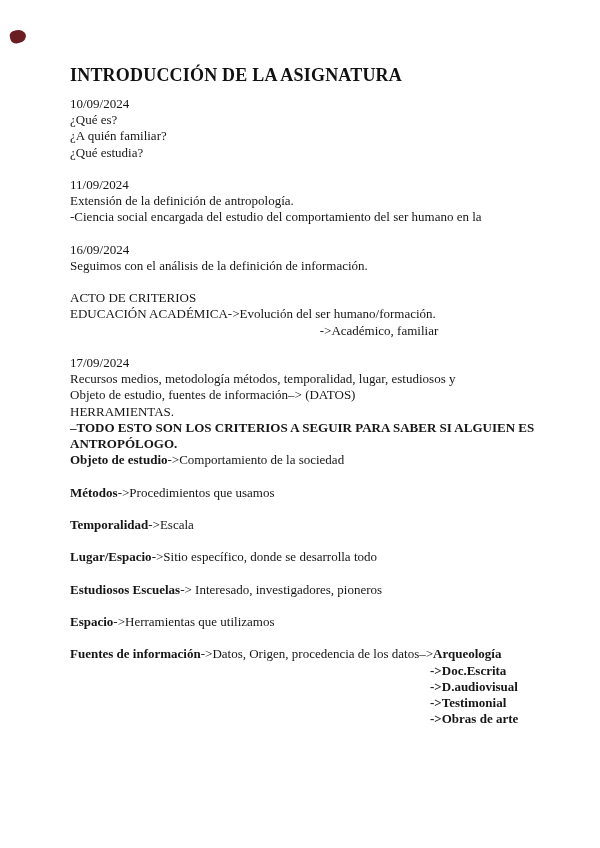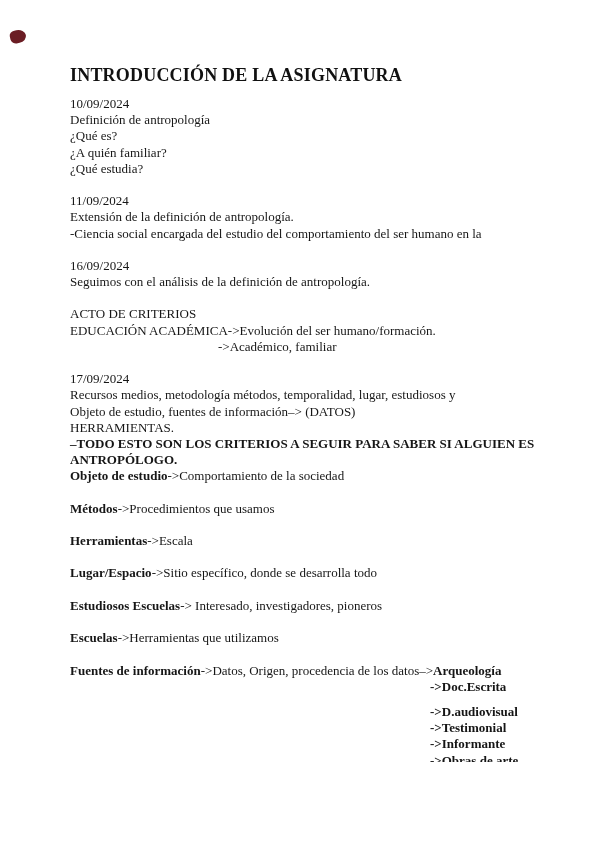--- a/index.html
+++ b/index.html
@@ -58,54 +58,52 @@
 <body>
 
 <div class="page">
   <span class="corner-mark top" style="background: rgb(107, 29, 36);"></span>
   <span class="corner-mark bottom" style="background: rgb(39, 48, 92);"></span>
 
   <h1 class="title">INTRODUCCIÓN DE LA ASIGNATURA</h1>
 
   <div id="lines">
       <div class="line"><span>10/09/2024</span></div>
-      <div class="line"><span>Definición de antropología</span></div>
       <div class="line"><span>¿Qué es?</span></div>
       <div class="line"><span>¿A quién familiar?</span></div>
       <div class="line"><span>¿Qué estudia?</span></div>
       <div class="line"></div>
       <div class="line"><span>11/09/2024</span></div>
       <div class="line"><span>Extensión de la definición de antropología.</span></div>
       <div class="line"><span>-Ciencia social encargada del estudio del comportamiento del ser humano en la</span></div>
       <div class="line"></div>
       <div class="line"><span>16/09/2024</span></div>
-      <div class="line"><span>Seguimos con el análisis de la definición de antropología.</span></div>
+      <div class="line"><span>Seguimos con el análisis de la definición de información.</span></div>
       <div class="line"></div>
       <div class="line"><span>ACTO DE CRITERIOS</span></div>
       <div class="line"><span>EDUCACIÓN ACADÉMICA-&gt;Evolución del ser humano/formación.</span></div>
-      <div class="line" style="padding-left: 148px;"><span>-&gt;Académico, familiar</span></div>
+      <div class="line" style="padding-left: 148px; text-align: center;"><span>-&gt;Académico, familiar</span></div>
       <div class="line"></div>
       <div class="line"><span>17/09/2024</span></div>
       <div class="line"><span>Recursos medios, metodología métodos, temporalidad, lugar, estudiosos y</span></div>
       <div class="line"><span>Objeto de estudio, fuentes de información–&gt; (DATOS)</span></div>
       <div class="line"><span>HERRAMIENTAS.</span></div>
       <div class="line"><span class="bold">–TODO ESTO SON LOS CRITERIOS A SEGUIR PARA SABER SI ALGUIEN ES</span></div>
       <div class="line"><span class="bold">ANTROPÓLOGO.</span></div>
       <div class="line"><span class="bold">Objeto de estudio</span><span>-&gt;Comportamiento de la sociedad</span></div>
       <div class="line"></div>
       <div class="line"><span class="bold">Métodos</span><span>-&gt;Procedimientos que usamos</span></div>
       <div class="line"></div>
-      <div class="line"><span class="bold">Herramientas</span><span>-&gt;Escala</span></div>
+      <div class="line"><span class="bold">Temporalidad</span><span>-&gt;Escala</span></div>
       <div class="line"></div>
       <div class="line"><span class="bold">Lugar/Espacio</span><span>-&gt;Sitio específico, donde se desarrolla todo</span></div>
       <div class="line"></div>
       <div class="line"><span class="bold">Estudiosos Escuelas</span><span>-&gt; Interesado, investigadores, pioneros</span></div>
       <div class="line"></div>
-      <div class="line"><span class="bold">Escuelas</span><span>-&gt;Herramientas que utilizamos</span></div>
+      <div class="line"><span class="bold">Espacio</span><span>-&gt;Herramientas que utilizamos</span></div>
       <div class="line"></div>
       <div class="line"><span class="bold">Fuentes de información</span><span>-&gt;Datos, Origen, procedencia de los datos–&gt;</span><span class="bold">Arqueología</span></div>
       <div class="line" style="padding-left: 360px;"><span class="bold">-&gt;Doc.Escrita</span></div>
-      <div class="line" style="padding-left: 360px; margin-top: 9px;"><span class="bold">-&gt;D.audiovisual</span></div>
+      <div class="line" style="padding-left: 360px;"><span class="bold">-&gt;D.audiovisual</span></div>
       <div class="line" style="padding-left: 360px;"><span class="bold">-&gt;Testimonial</span></div>
-      <div class="line" style="padding-left: 360px;"><span class="bold">-&gt;Informante</span></div>
       <div class="line" style="padding-left: 360px;"><span class="bold">-&gt;Obras de arte</span></div>
     </div>
 </div>
 
 </body></html>

